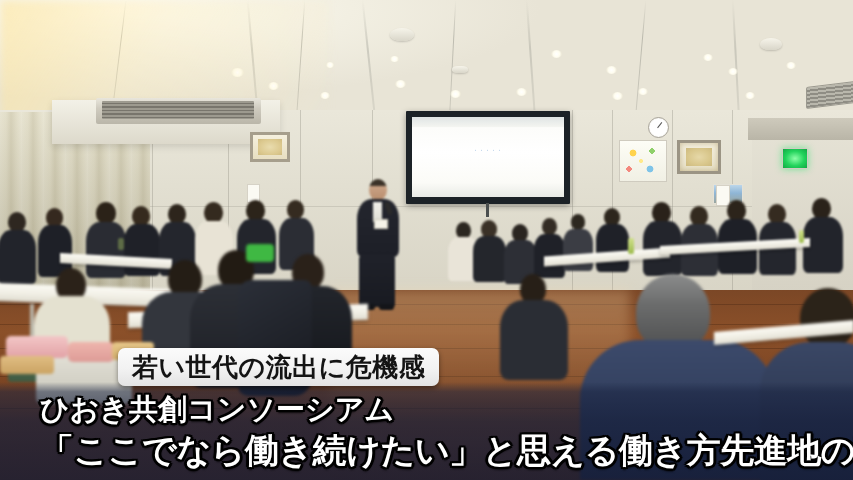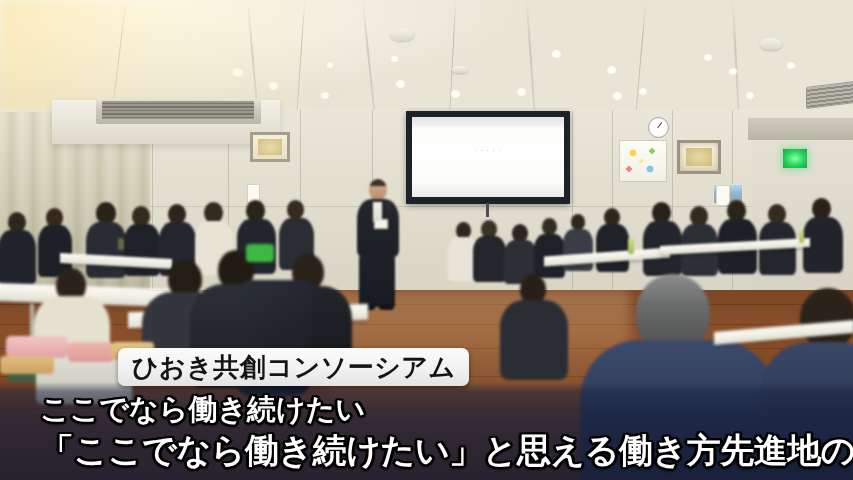--- a/index.html
+++ b/index.html
@@ -502,20 +502,20 @@
 
     <div style="position:absolute;left:6px;top:106px;width:62px;height:22px;background:linear-gradient(180deg,#f2c6c6,#e2a2a6);border-radius:5px;"></div>
     <div style="position:absolute;left:68px;top:112px;width:46px;height:20px;background:linear-gradient(180deg,#eeb5ad,#dd9b96);border-radius:5px;"></div>
     <div style="position:absolute;left:112px;top:112px;width:42px;height:18px;background:linear-gradient(180deg,#e8c98b,#d4b06c);border-radius:4px;"></div>
     <div style="position:absolute;left:0px;top:126px;width:54px;height:18px;background:linear-gradient(180deg,#e0bd82,#caa363);border-radius:4px;"></div>
   </div>
 
   <div class="layer" id="dark-band"></div>
 
   <div id="title-chip">
-    <span id="title-chip-text">ひおき共創コンソーシアム</span>
+    <span id="title-chip-text">若い世代の流出に危機感</span>
   </div>
 
-  <div class="sub" id="sub1">ここでなら働き続けたい</div>
+  <div class="sub" id="sub1">ひおき共創コンソーシアム</div>
 
   <div class="sub" id="sub2">「ここでなら働き続けたい」と思える働き方先進地の実現目指す</div>
 
 </div>
 
 </body></html>

